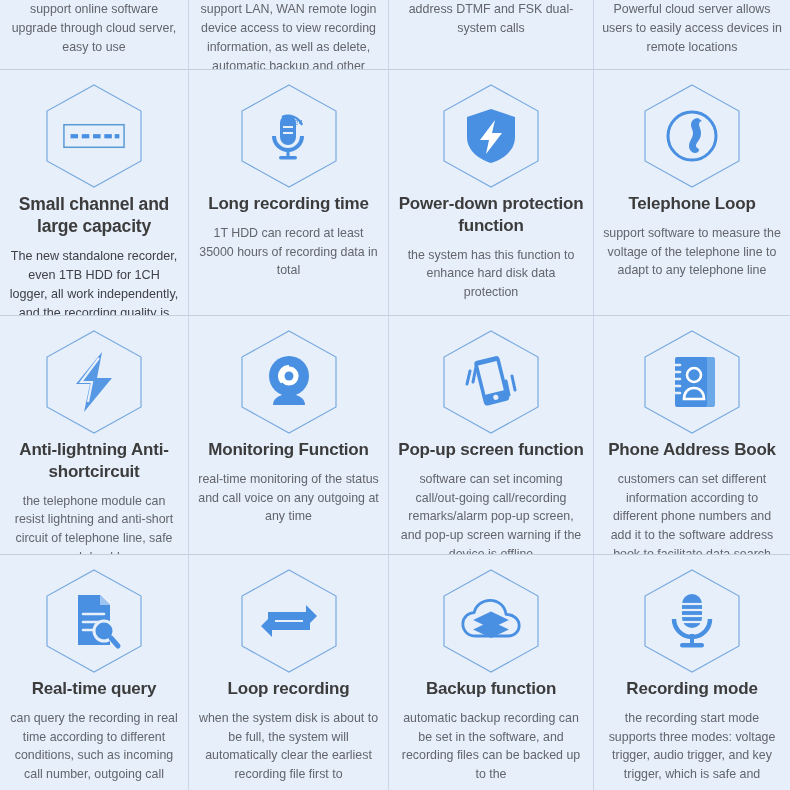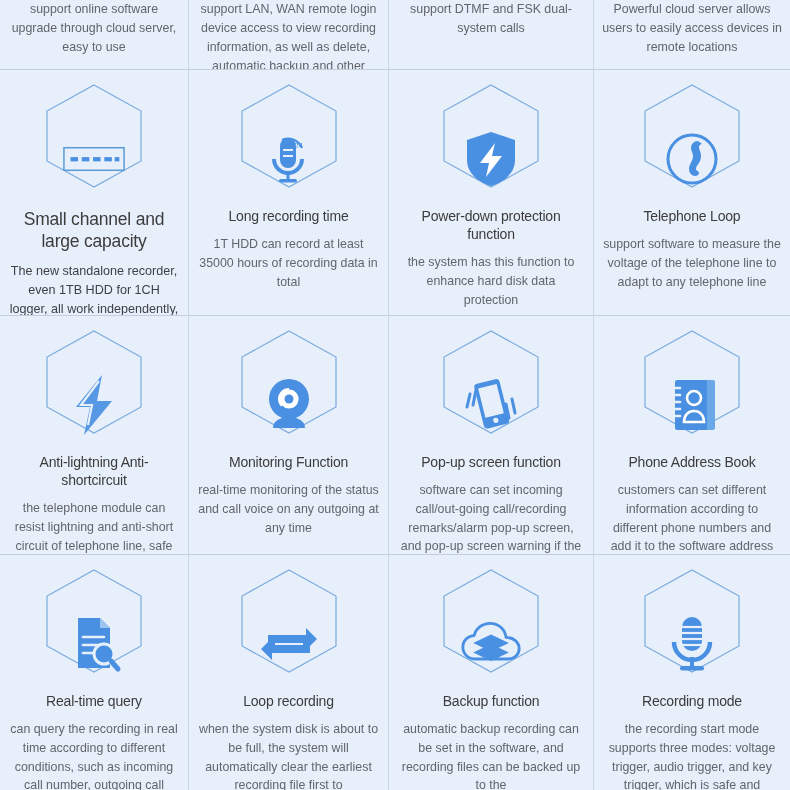--- a/index.html
+++ b/index.html
@@ -42,21 +42,21 @@
   }
   .cell.clipped-top .desc {
     margin-top: 0;
   }
 
   .icon-wrap {
     width: 104px;
     height: 108px;
     position: relative;
     display: flex;
-    align-items: flex-end;
+    align-items: center;
     justify-content: center;
     margin-top: 12px;
     flex: 0 0 auto;
   }
 
   .hex {
     position: absolute;
     left: 0; top: 0;
     width: 104px;
     height: 108px;
@@ -70,25 +70,25 @@
     align-items: center;
     justify-content: center;
   }
   .glyph svg { display: block; }
 
   .title {
     font-size: 17.5px;
     color: #3c3c3c;
     text-align: center;
     line-height: 1.28;
-    margin-top: 18px;
-    font-weight: 400;
+    margin-top: 3px;
+    font-weight: 700;
     letter-spacing: -0.2px;
   }
-  .title.big { font-size: 14px; }
+  .title.big { font-size: 17px; }
 
   .desc {
     font-size: 12.4px;
     color: #62656b;
     text-align: center;
     line-height: 1.52;
     margin-top: 9px;
     max-width: 185px;
   }
   .desc.bold-ish { color: #3f4146; font-size: 12.6px; }
@@ -106,21 +106,21 @@
 
   <div class="cell clipped-top">
     <div class="desc">support online software upgrade through cloud server, easy to use</div>
   </div>
 
   <div class="cell clipped-top">
     <div class="desc">support LAN, WAN remote login device access to view recording information, as well as delete, automatic backup and other functions</div>
   </div>
 
   <div class="cell clipped-top">
-    <div class="desc">support DTMF and FSK dual-system calls</div>
+    <div class="desc">address DTMF and FSK dual-system calls</div>
   </div>
 
   <div class="cell clipped-top col-last">
     <div class="desc">Powerful cloud server allows users to easily access devices in remote locations</div>
   </div>
 
   <div class="cell">
     <div class="icon-wrap">
       <svg class="hex" viewBox="0 0 104 108">
         <polygon points="52,3 99,29 99,79 52,105 5,79 5,29" fill="none" stroke="#79aade" stroke-width="1.2"></polygon>

